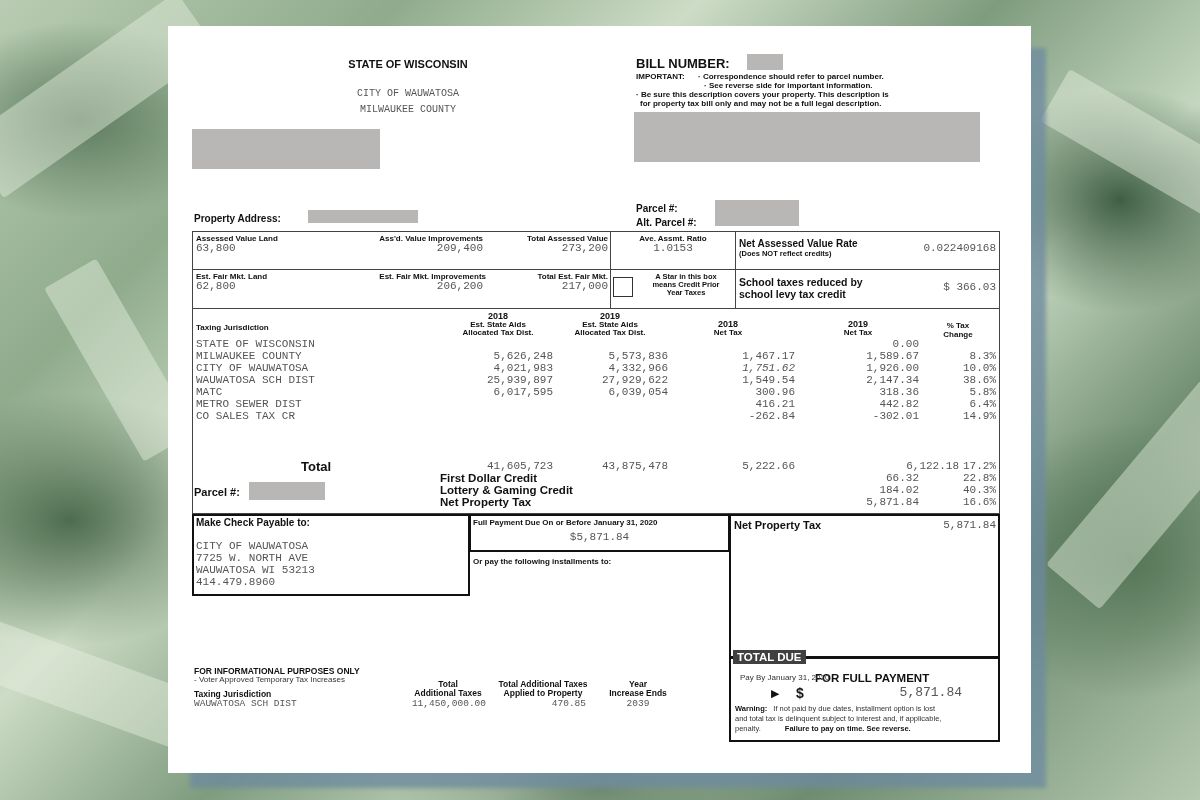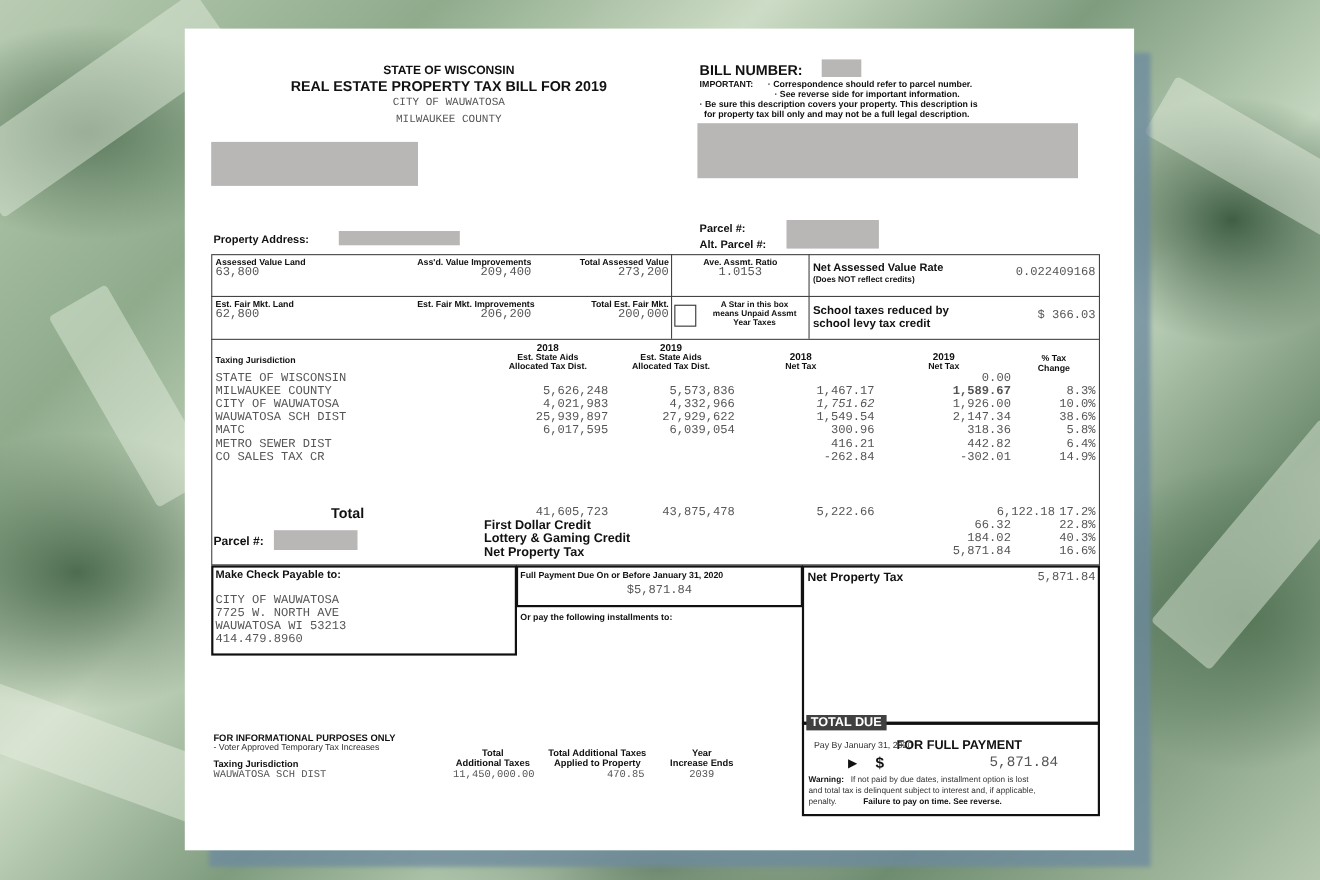--- a/index.html
+++ b/index.html
@@ -36,21 +36,20 @@
 <div class="bill-stripe" style="left:20px;top:330px;width:200px;height:60px;transform:rotate(60deg);"></div>
 <div class="bill-stripe" style="left:1040px;top:120px;width:220px;height:60px;transform:rotate(30deg);"></div>
 <div class="bill-stripe" style="left:1030px;top:460px;width:240px;height:70px;transform:rotate(-50deg);"></div>
 <div class="bill-stripe" style="left:-30px;top:660px;width:260px;height:60px;transform:rotate(20deg);"></div>
 
 <div class="shadow"></div>
 
 <div class="paper">
 
   <div class="abs c lbl" style="left:60px;top:32px;width:360px;font-size:11px;">STATE OF WISCONSIN</div>
-  <div class="abs c lbl" style="left:60px;top:45px;width:360px;font-size:13px;">REAL ESTATE PROPERTY TAX BILL FOR 2019</div>
   <div class="abs c mono" style="left:60px;top:62px;width:360px;font-size:10px;">CITY OF WAUWATOSA</div>
   <div class="abs c mono" style="left:60px;top:78px;width:360px;font-size:10px;">MILWAUKEE COUNTY</div>
   <div class="redact" style="left:24px;top:103px;width:188px;height:40px;"></div>
 
   <div class="abs lbl" style="left:468px;top:30px;font-size:13px;">BILL NUMBER:</div>
   <div class="redact" style="left:579px;top:28px;width:36px;height:16px;"></div>
   <div class="abs lbl s9" style="left:468px;top:46px;font-size:8px;">IMPORTANT:</div>
   <div class="abs lbl s9" style="left:530px;top:46px;font-size:8px;">· Correspondence should refer to parcel number.</div>
   <div class="abs lbl s9" style="left:536px;top:55px;font-size:8px;">· See reverse side for important information.</div>
   <div class="abs lbl s9" style="left:468px;top:64px;font-size:8px;">· Be sure this description covers your property.  This description is</div>
@@ -79,25 +78,25 @@
   <div class="abs mono m11 c" style="left:443px;top:216px;width:124px;">1.0153</div>
   <div class="abs lbl" style="left:571px;top:212px;font-size:10px;">Net Assessed Value Rate</div>
   <div class="abs lbl" style="left:571px;top:223px;font-size:7.5px;">(Does NOT reflect credits)</div>
   <div class="abs mono m11 r" style="left:680px;top:216px;width:148px;">0.022409168</div>
 
   <div class="abs lbl" style="left:28px;top:246px;font-size:8px;">Est. Fair Mkt. Land</div>
   <div class="abs mono m11" style="left:28px;top:254px;">62,800</div>
   <div class="abs lbl r" style="left:150px;top:246px;width:168px;font-size:8px;">Est. Fair Mkt. Improvements</div>
   <div class="abs mono m11 r" style="left:150px;top:254px;width:165px;">206,200</div>
   <div class="abs lbl r" style="left:320px;top:246px;width:120px;font-size:8px;">Total Est. Fair Mkt.</div>
-  <div class="abs mono m11 r" style="left:320px;top:254px;width:120px;">200,000</div>
+  <div class="abs mono m11 r" style="left:320px;top:254px;width:120px;">217,000</div>
   <div class="abs" style="left:445px;top:251px;width:20px;height:20px;border:1.5px solid #333;box-sizing:border-box;"></div>
   <div class="abs lbl c" style="left:470px;top:247px;width:96px;font-size:7.5px;line-height:8px;">
     <div>A Star in this box</div>
-    <div>means Unpaid Assmt</div>
+    <div>means Credit Prior</div>
     <div>Year Taxes</div>
   </div>
   <div class="abs lbl" style="left:571px;top:250px;font-size:10.5px;line-height:12px;">
     <div>School taxes reduced by</div>
     <div>school levy tax credit</div>
   </div>
   <div class="abs mono m11 r" style="left:680px;top:255px;width:148px;">$ 366.03</div>
 
   <div class="abs lbl" style="left:28px;top:297px;font-size:8px;">Taxing Jurisdiction</div>
   <div class="abs lbl c" style="left:270px;top:286px;width:120px;font-size:8px;line-height:8.5px;">
@@ -124,21 +123,21 @@
   </div>
 
   <div class="abs" style="left:0;top:312px;width:863px;">
     <div class="abs mono m11" style="left:28px;top:0;">STATE OF WISCONSIN</div>
     <div class="abs mono m11 r" style="left:640px;top:0;width:111px;">0.00</div>
 
     <div class="abs mono m11" style="left:28px;top:12px;">MILWAUKEE COUNTY</div>
     <div class="abs mono m11 r" style="left:250px;top:12px;width:135px;">5,626,248</div>
     <div class="abs mono m11 r" style="left:365px;top:12px;width:135px;">5,573,836</div>
     <div class="abs mono m11 r" style="left:500px;top:12px;width:127px;">1,467.17</div>
-    <div class="abs mono m11 r" style="left:640px;top:12px;width:111px;font-weight:bold;">1,589.67</div>
+    <div class="abs mono m11 r" style="left:640px;top:12px;width:111px;">1,589.67</div>
     <div class="abs mono m11 r" style="left:760px;top:12px;width:68px;">8.3%</div>
 
     <div class="abs mono m11" style="left:28px;top:24px;">CITY OF WAUWATOSA</div>
     <div class="abs mono m11 r" style="left:250px;top:24px;width:135px;">4,021,983</div>
     <div class="abs mono m11 r" style="left:365px;top:24px;width:135px;">4,332,966</div>
     <div class="abs mono m11 r" style="left:500px;top:24px;width:127px;font-style:italic;">1,751.62</div>
     <div class="abs mono m11 r" style="left:640px;top:24px;width:111px;">1,926.00</div>
     <div class="abs mono m11 r" style="left:760px;top:24px;width:68px;">10.0%</div>
 
     <div class="abs mono m11" style="left:28px;top:36px;">WAUWATOSA SCH DIST</div>

